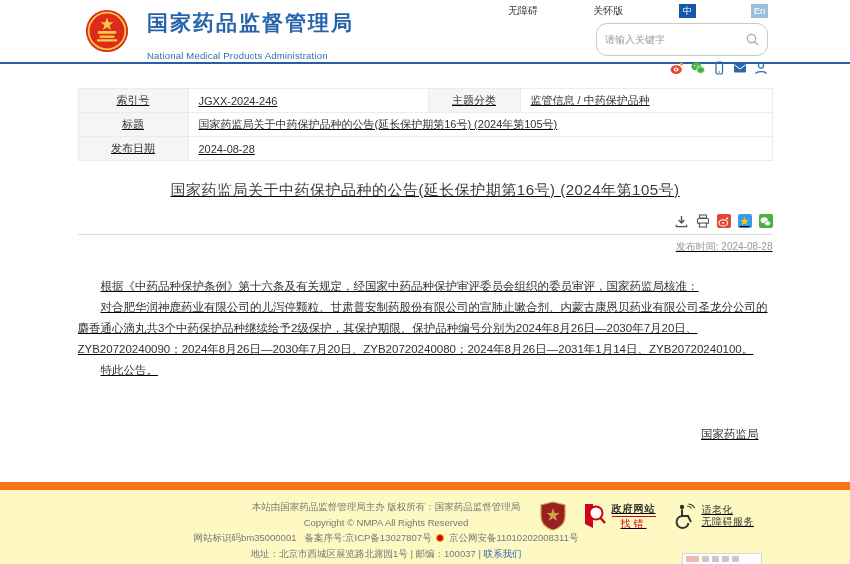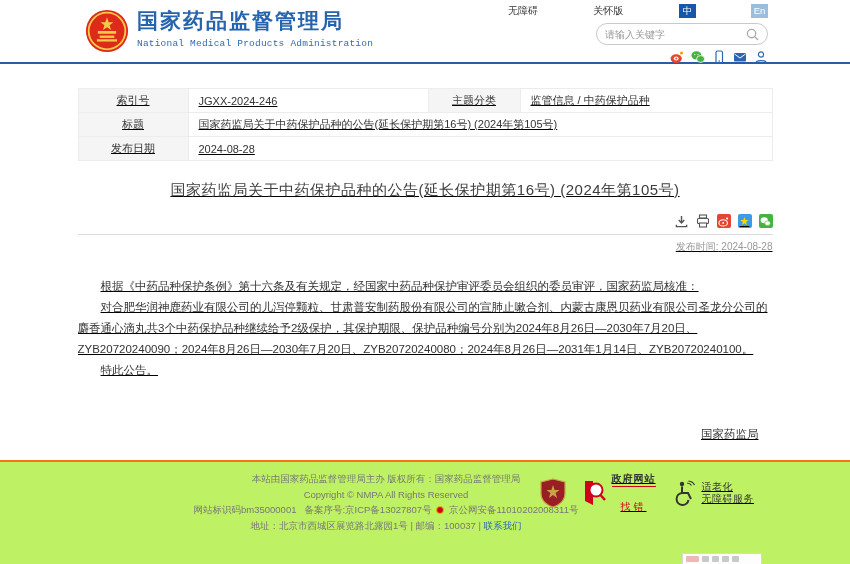--- a/index.html
+++ b/index.html
@@ -3,33 +3,33 @@
 <meta charset="utf-8">
 <style>
   * { margin:0; padding:0; box-sizing:border-box; }
   body { width:850px; height:564px; overflow:hidden; background:#fff;
          font-family:"Liberation Sans", sans-serif; }
   .page { position:relative; width:850px; height:564px; background:#fff; }
 
   
   .site-header { position:relative; height:62px; background:#fff; }
   .logo-wrap { position:absolute; left:85px; top:9px; width:44px; height:44px; }
-  .logo-titles { position:absolute; left:137px; top:11px;font-family:Liberation Mono, monospace; }
+  .logo-titles { position:absolute; left:147px; top:11px; }
   .site-title { font-size:21px; font-weight:bold; color:#2564ad; letter-spacing:2px; line-height:24px;}
-  .site-subtitle { font-size:9.5px; color:#2e6db4; margin-top:3px; letter-spacing:.2px; }
+  .site-subtitle { font-size:9.5px; color:#2e6db4; margin-top:15px; letter-spacing:.2px; }
 
   .top-right { position:absolute; right:82px; top:4px; width:260px; }
   .top-links { display:flex; justify-content:space-between; align-items:center; gap:18px;
                font-size:10px; color:#333; }
   .top-links a { color:#333; text-decoration:none; }
   .lang-btn { display:inline-block; width:17px; height:14px; line-height:14px; text-align:center;
               font-size:9.5px; color:#fff; cursor:pointer; }
   .lang-zh { background:#1658a8; }
   .lang-en { background:#9bbede; }
-  .search-box { margin-top:5px; display:flex; align-items:center; width:172px; height:22px;
+  .search-box { margin-top:5px; display:flex; align-items:center; width:172px; height:33px;
                 border:1px solid #c9c9c9; border-radius:11px; padding:0 8px; margin-left:auto; background:#fff;}
   .search-box input { border:none; outline:none; flex:1; font-size:10px; color:#333; background:transparent;
                       font-family:"Liberation Sans",sans-serif;}
   .search-box input::placeholder { color:#999; }
   .social-row { margin-top:5px; display:flex; justify-content:flex-end; align-items:center; gap:7px; }
   .social-row .sic { width:14px; height:14px; display:inline-flex; align-items:center; justify-content:center; cursor:pointer; }
 
   .blue-divider { height:2px; background:#2b5ca8; }
 
   
@@ -55,32 +55,32 @@
 
   .publish-row { text-align:right; font-size:10px; color:#999; margin-top:5px; }
 
   .body-text { margin-top:22px; }
   .body-text p { text-indent:2em; font-size:11.5px; line-height:21px; color:#333; margin:0; }
 
   .signature { text-align:right; padding-right:14px; font-size:11.5px; color:#333; margin-top:46px; }
   .signature .sig-date { margin-top:12px; }
 
   
-  .footer { position:absolute; left:0; bottom:0; width:850px; height:104px;
-            border-top:2px solid #f97316; background:#bef264; }
+  .footer { position:absolute; left:0; bottom:0; width:850px; height:82px;
+            border-top:8px solid #f97316; background:#fef9c3; }
   .footer-text { position:absolute; left:168px; top:9px; width:436px; text-align:center;
                  font-size:9.5px; color:#777; line-height:15.5px; }
   .footer-text a { color:#2d66b0; text-decoration:none; }
   .beian-emblem { display:inline-block; width:8px; height:8px; border-radius:50%;
                   background:#d0021b; border:1px solid #e8b400; vertical-align:-1px; margin:0 2px; }
   .footer-badges { position:absolute; right:96px; top:11px; display:flex; align-items:center; gap:17px; }
   .badge { display:flex; align-items:center; gap:5px; cursor:pointer;text-decoration:underline; }
   .badge-texts { display:flex; flex-direction:column; line-height:12px; }
   .bt-main { font-size:10px; color:#333; font-weight:bold; letter-spacing:1px;}
-  .bt-red { font-size:10px; color:#d0021b; letter-spacing:3px; border-top:1px solid #d0021b; margin-top:1px; padding-top:14px; text-align:center;}
+  .bt-red { font-size:10px; color:#d0021b; letter-spacing:3px; border-top:1px solid #d0021b; margin-top:1px; padding-top:1px; text-align:center;}
   .bt-sub { font-size:10px; color:#333; letter-spacing:.5px;}
 
   .mini-toolbar { position:absolute; right:88px; bottom:0; width:80px; height:11px;
                   border:1px solid #d8d8d8; border-bottom:none; background:#fdfdfd;
                   display:flex; align-items:flex-start; gap:3px; padding:2px 3px; }
   .mini-item { height:6px; border-radius:1px; }
   .mi-red { width:13px; background:#eeb9b4; }
   .mi-gray { width:7px; background:#c9c9c9; }
 </style>
 </head>

